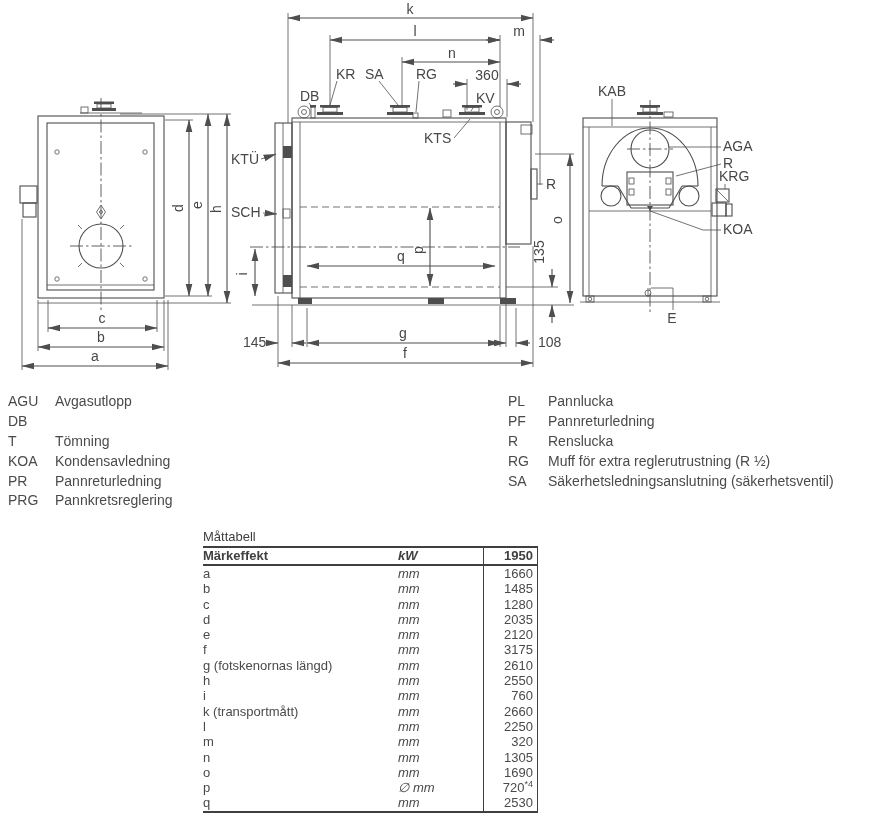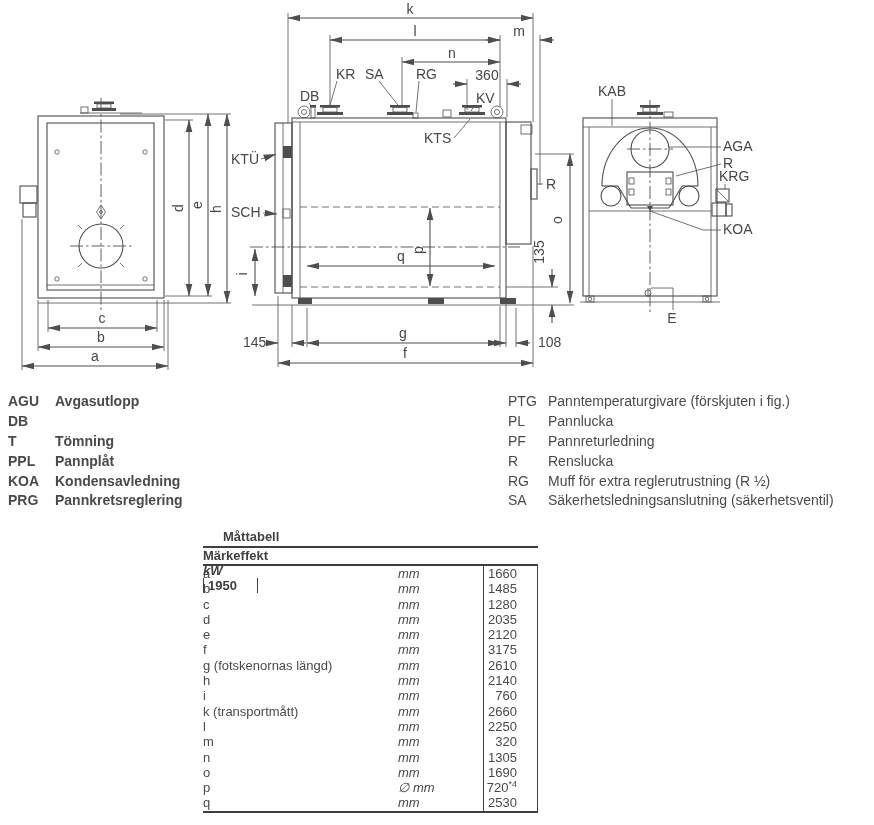--- a/index.html
+++ b/index.html
@@ -13,37 +13,37 @@
   svg text{fill:#474747;font-size:14px;font-family:"Liberation Sans",sans-serif;}
   .ln{stroke:#4e4e4e;fill:none;stroke-width:1.1;}
   .tn{stroke:#4e4e4e;fill:none;stroke-width:0.8;}
   .fl{fill:#4e4e4e;stroke:none;}
   .dash{stroke-dasharray:7 4;}
   .cdash{stroke-dasharray:13 3 2.5 3;stroke-width:0.9;}
   .dim2{marker-start:url(#ar);marker-end:url(#ar);}
   .dim1{marker-end:url(#ar);}
   
   .legend{position:absolute;top:392px;font-size:14px;color:#4a4a4a;}
-  #legend-left{left:8px;font-weight:bold;}
+  #legend-left{left:8px;}
   #legend-right{left:508px;}
   .lg-row{display:flex;height:19.9px;line-height:19.9px;white-space:nowrap;}
   #legend-left .lg-abbr{width:47px;}
   #legend-right .lg-abbr{width:40px;}
   
   .mtable{position:absolute;left:203px;top:529px;width:335px;font-size:13px;color:#4a4a4a;}
-  .t-title{font-weight:bold;height:17px;line-height:15px;color:#3f3f3f;margin-left:20px;}
+  .t-title{font-weight:normal;height:17px;line-height:15px;color:#3f3f3f;}
   .t-head{display:flex;font-weight:bold;color:#3f3f3f;
           border-top:2px solid #3f3f3f;border-bottom:2px solid #3f3f3f;
-          height:16px;line-height:15px;flex-direction:column;}
+          height:16px;line-height:15px;}
   .t-row{display:flex;height:15.3px;line-height:15.3px;}
   .t-c1{width:195px;}
   .t-c2{width:85px;font-style:italic;}
   .t-c3{width:55px;box-sizing:border-box;text-align:right;
         border-left:1px solid #3f3f3f;border-right:1px solid #3f3f3f;
-        padding-right:20px;}
+        padding-right:4px;}
   .t-body{border-bottom:2px solid #3f3f3f;}
   .t-c3 sup{font-size:9px;line-height:0;}
 </style>
 </head>
 <body>
 
 <div class="diagram">
 <svg width="874" height="378" viewBox="0 0 874 378">
   <defs>
     <marker id="ar" viewBox="0 0 12 8" markerWidth="13" markerHeight="9" refX="11.5" refY="4" orient="auto-start-reverse" markerUnits="userSpaceOnUse">
@@ -324,37 +324,33 @@
       <span class="lg-desc">Avgasutlopp</span>
     </div>
     <div class="lg-row">
       <span class="lg-abbr">DB</span>
     </div>
     <div class="lg-row">
       <span class="lg-abbr">T</span>
       <span class="lg-desc">Tömning</span>
     </div>
     <div class="lg-row">
-      <span class="lg-abbr">PPL</span>
-      <span class="lg-desc">Pannplåt</span>
-    </div>
-    <div class="lg-row">
       <span class="lg-abbr">KOA</span>
       <span class="lg-desc">Kondensavledning</span>
     </div>
     <div class="lg-row">
+      <span class="lg-abbr">PR</span>
+      <span class="lg-desc">Pannreturledning</span>
+    </div>
+    <div class="lg-row">
       <span class="lg-abbr">PRG</span>
       <span class="lg-desc">Pannkretsreglering</span>
     </div>
   </div>
 <div class="legend" id="legend-right">
-    <div class="lg-row">
-      <span class="lg-abbr">PTG</span>
-      <span class="lg-desc">Panntemperaturgivare (förskjuten i fig.)</span>
-    </div>
     <div class="lg-row">
       <span class="lg-abbr">PL</span>
       <span class="lg-desc">Pannlucka</span>
     </div>
     <div class="lg-row">
       <span class="lg-abbr">PF</span>
       <span class="lg-desc">Pannreturledning</span>
     </div>
     <div class="lg-row">
       <span class="lg-abbr">R</span>
@@ -409,21 +405,21 @@
         <div class="t-c3">3175</div>
       </div>
       <div class="t-row">
         <div class="t-c1">g (fotskenornas längd)</div>
         <div class="t-c2">mm</div>
         <div class="t-c3">2610</div>
       </div>
       <div class="t-row">
         <div class="t-c1">h</div>
         <div class="t-c2">mm</div>
-        <div class="t-c3">2140</div>
+        <div class="t-c3">2550</div>
       </div>
       <div class="t-row">
         <div class="t-c1">i</div>
         <div class="t-c2">mm</div>
         <div class="t-c3">760</div>
       </div>
       <div class="t-row">
         <div class="t-c1">k (transportmått)</div>
         <div class="t-c2">mm</div>
         <div class="t-c3">2660</div>

